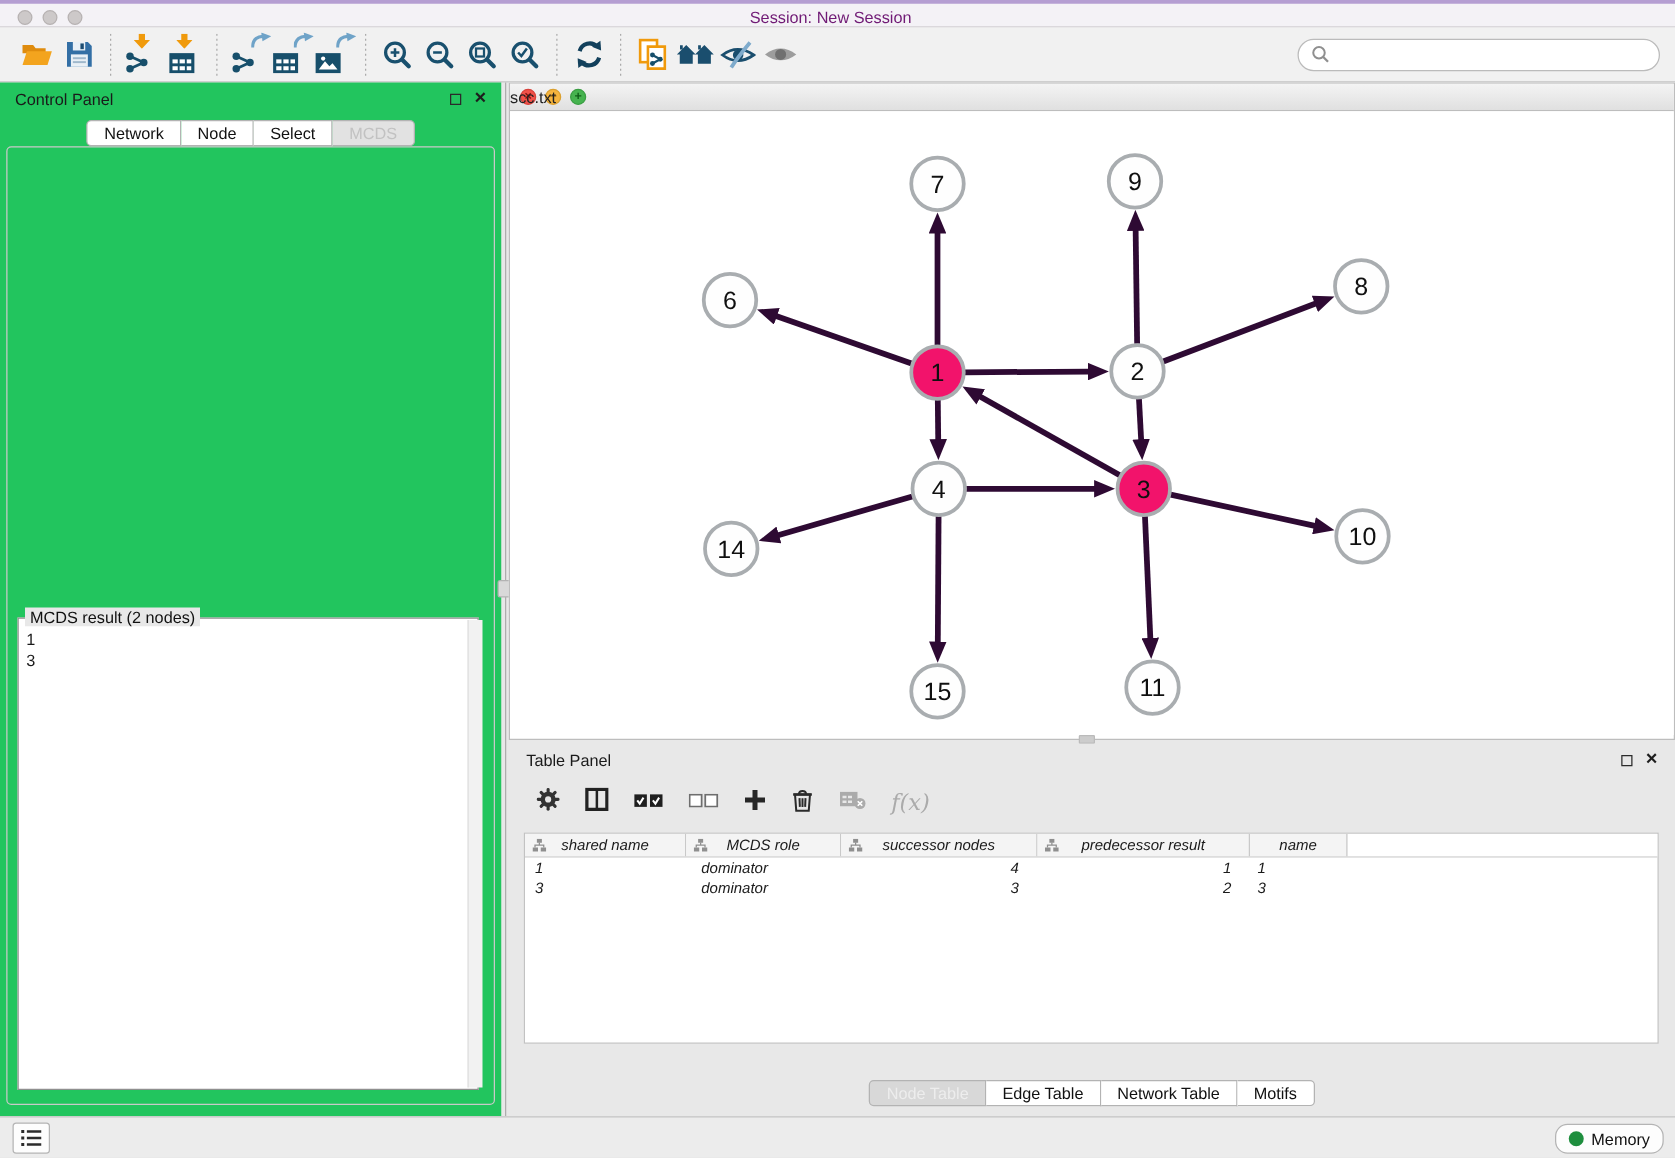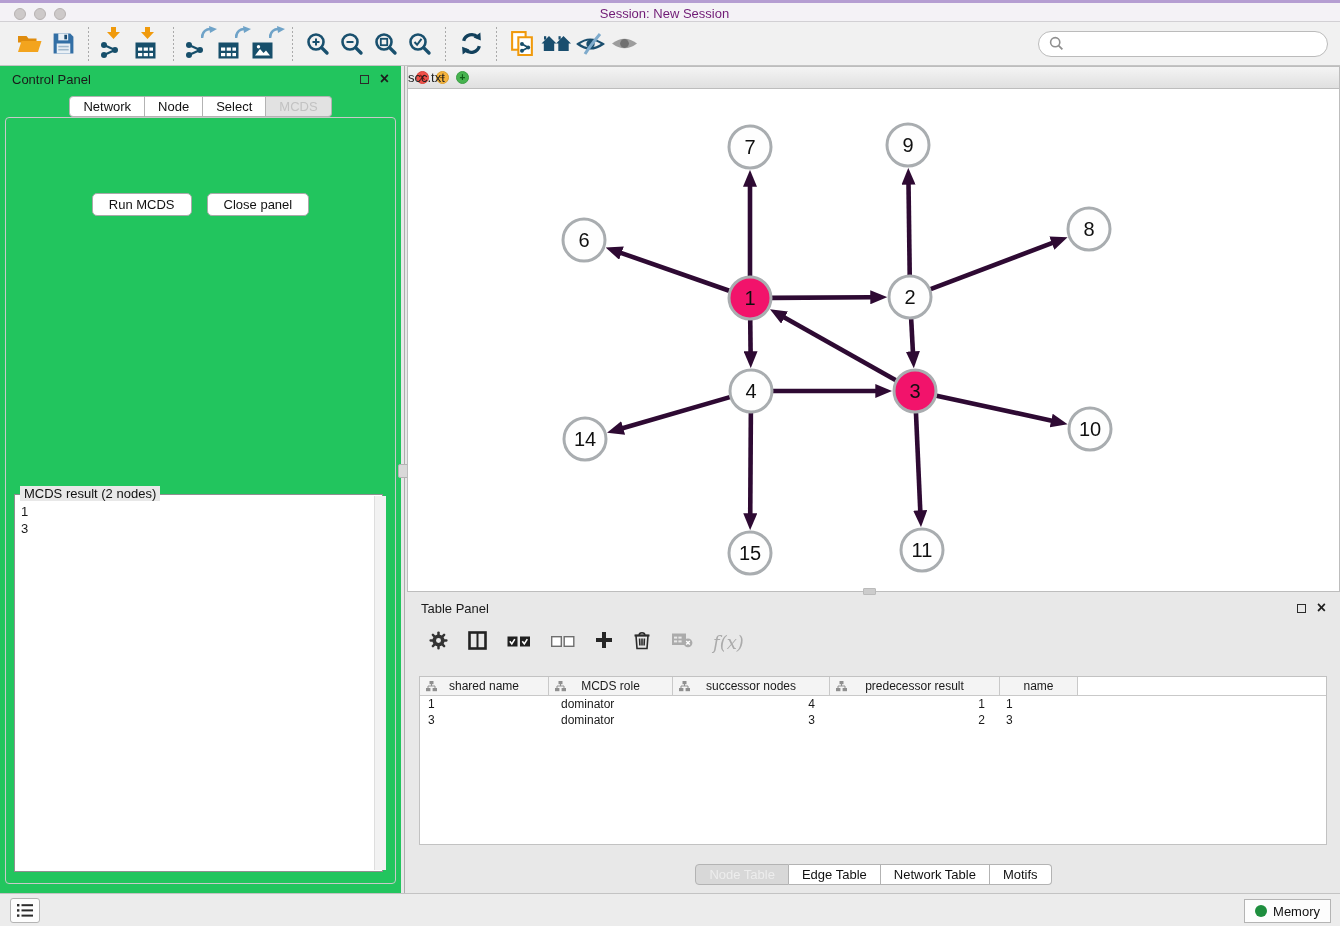--- a/index.html
+++ b/index.html
@@ -71,35 +71,35 @@
   .mac.red { background:#F1524A; border:1px solid #D8423B; color:#7E120D; }
   .mac.yellow { background:#F6B43E; border:1px solid #DBA02F; color:#8A5D0F; }
   .mac.green { background:#46B34F; border:1px solid #3A9E43; color:#0F5E17; }
   #graph-canvas { position:relative; width:931px; height:499px; background:#fff; }
   #canvas-handle { position:absolute; left:455px; bottom:-4px; width:13px; height:7px; background:#CCC; border:1px solid #BBB; border-radius:1px; }
 
   
   #table-panel { position:absolute; left:407px; top:595px; width:933px; height:298px; background:#E8E8E8; }
   #tp-toolbar { position:absolute; left:0; top:26px; height:42px; display:flex; align-items:center; padding-left:22px; gap:20px; }
   .fx { font-family:"DejaVu Serif", serif; font-style:italic; font-size:18px; color:#ABABAB; }
-  #tp-table { position:absolute; left:12px; top:81px; width:908px; height:169px; background:#fff; border:1px solid #C2C2C2; overflow:hidden; }
+  #tp-table { position:absolute; left:12px; top:71px; width:908px; height:169px; background:#fff; border:1px solid #C2C2C2; overflow:hidden;font-style:italic; }
   .thead { display:flex; height:19px; border-bottom:1px solid #C9C9C9; font-size:12px; }
   .th { background:#F4F4F4; border-right:1px solid #C9C9C9; display:flex; align-items:center; justify-content:center; gap:5px; position:relative; flex:none; }
   .th .tree { position:absolute; left:6px; top:4px; }
   .th-fill { flex:1; background:#fff; }
   .trow { display:flex; height:16px; font-size:12px; align-items:center; }
   .td { flex:none; overflow:hidden; white-space:nowrap; }
   #tp-tabs { position:absolute; left:0; right:0; top:269px; }
   #tp-tabs .seg-tab.active { background:#D8D8D8; color:#EDEDED; }
 
   
   #statusbar { position:absolute; left:0; top:893px; width:1340px; height:33px; background:#ECECEC; border-top:1px solid #C3C3C3; }
   #status-list-btn { position:absolute; left:10px; top:4px; width:30px; height:25px; background:#FDFDFD; border:1px solid #B4B4B4; border-radius:3px;
     display:flex; align-items:center; justify-content:center; }
-  #memory-btn { position:absolute; right:9px; top:5px; height:24px; background:#FDFDFD; border:1px solid #B4B4B4; border-radius:0;
+  #memory-btn { position:absolute; right:9px; top:5px; height:24px; background:#FDFDFD; border:1px solid #B4B4B4; border-radius:10px;
     display:flex; align-items:center; gap:6px; padding:0 10px; font-size:13px; color:#111; }
   #memory-dot { width:12px; height:12px; border-radius:50%; }
 </style>
 </head>
 <body>
 
 <div id="titlebar">
   <div class="lights">
     <span class="light"></span>
     <span class="light"></span>
@@ -306,24 +306,20 @@
       <span class="close-ic">×</span>
     </span>
   </div>
   <div id="cp-tabs" class="seg">
       <div class="seg-tab">Network</div>
       <div class="seg-tab">Node</div>
       <div class="seg-tab">Select</div>
       <div class="seg-tab active">MCDS</div>
     </div>
   <div id="cp-page"></div>
-  <div id="cp-buttons">
-    <button class="cbtn">Run MCDS</button>
-    <button class="cbtn">Close panel</button>
-  </div>
   <div id="result-box"></div>
   <div id="result-legend">MCDS result (2 nodes)</div>
   <div id="result-lines">
       <div>1</div>
       <div>3</div>
     </div>
   <div id="result-scroll"></div>
 </div>
 
 <div id="vdivider"></div>

